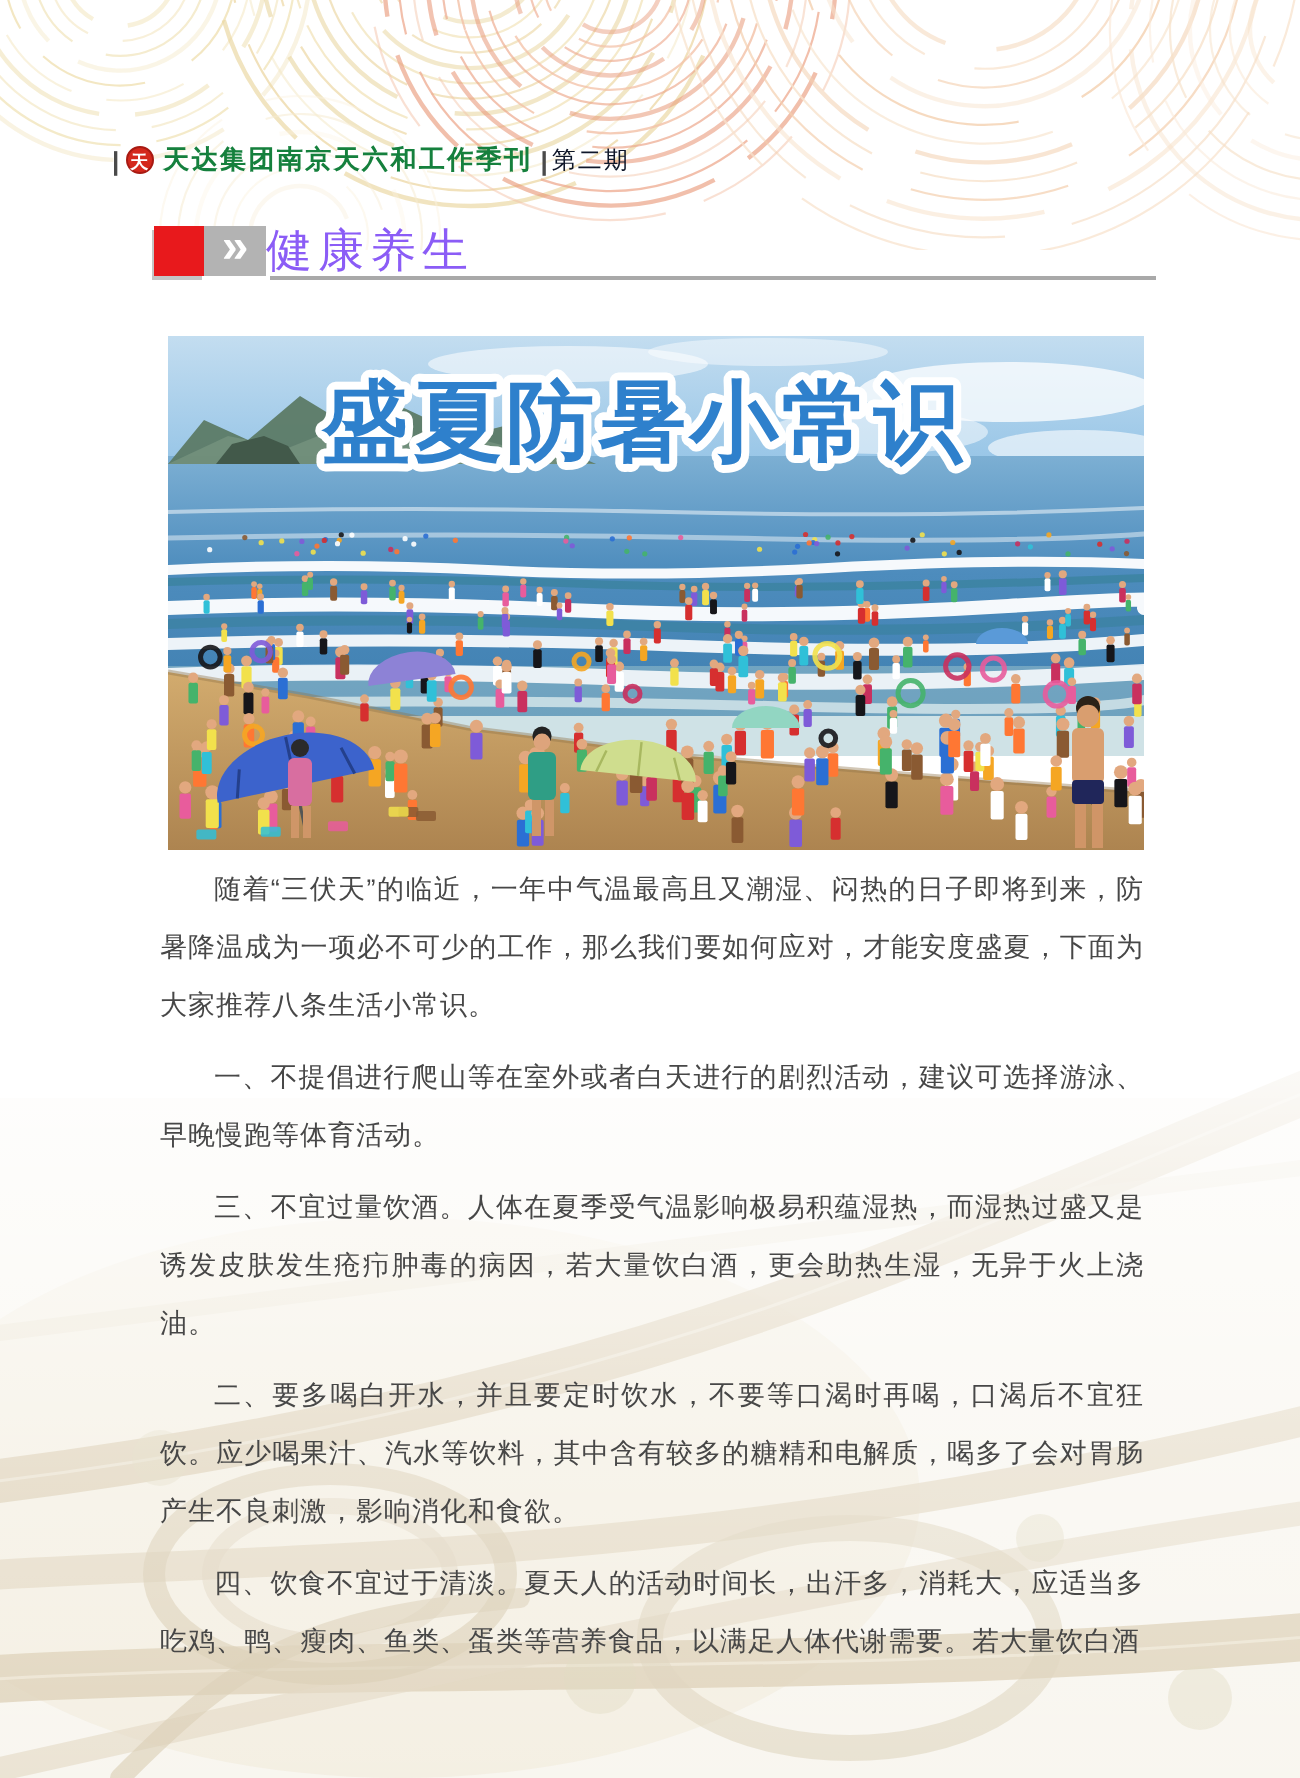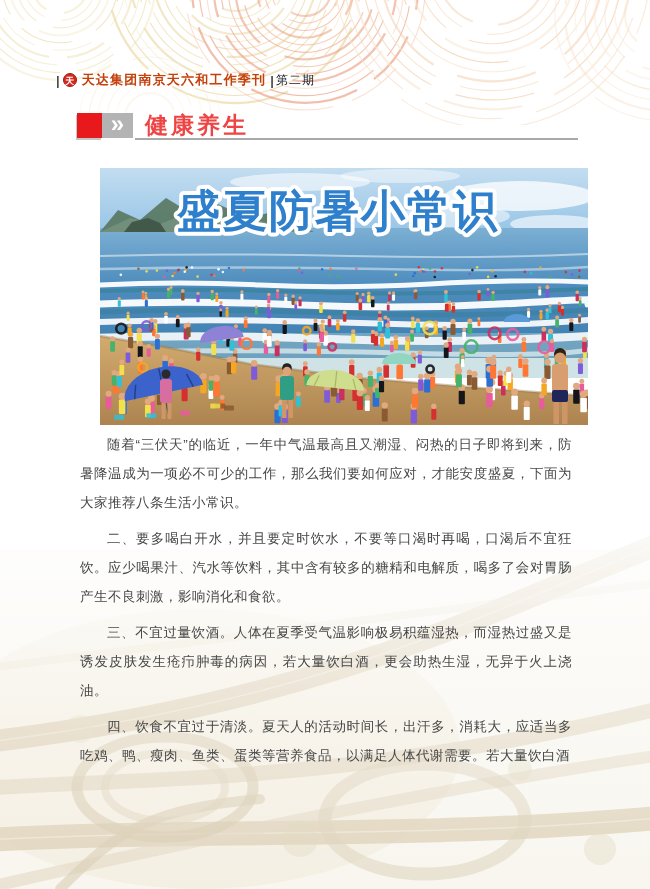--- a/index.html
+++ b/index.html
@@ -14,34 +14,34 @@
   .masthead{
     position:absolute;top:71px;left:56px;z-index:2;
     display:flex;align-items:center;font-size:13px;color:#3a3a3a;
   }
   .mh-bar{font-weight:bold;color:#4a4a4a;margin-right:3px;}
   .mh-logo{
     width:14px;height:14px;border-radius:50%;background:#d4281c;color:#fff;
     font-size:9px;line-height:14px;text-align:center;font-weight:bold;
     border:1px solid #a81a12;box-sizing:border-box;margin-right:5px;
   }
-  .mh-name{font-weight:bold;letter-spacing:1.2px;color:#c2410c;}
+  .mh-name{font-weight:bold;letter-spacing:1.2px;color:#15803d;}
   .mh-div{font-weight:bold;color:#4a4a4a;margin:0 2px 0 4px;}
   .mh-issue{font-size:12px;color:#0f172a;letter-spacing:1px;}
   
   .section-header{position:absolute;top:113px;left:77px;z-index:2;display:flex;align-items:center;height:25px;}
   .sec-red{width:25px;height:25px;background:#e8191c;box-shadow:-1px 2px 0 rgba(150,150,150,.55);}
   .sec-chev{
     width:31px;height:25px;background:#b3b3b3;color:#ffffff;text-align:center;
     font-size:24px;line-height:22px;font-weight:bold;
   }
-  .sec-title{color:#ef4444;font-size:23px;font-weight:bold;letter-spacing:3px;margin-left:12px;}
+  .sec-title{color:#8b5cf6;font-size:23px;font-weight:normal;letter-spacing:3px;margin-left:0;}
   .sec-rule{position:absolute;top:138px;left:135px;width:443px;height:2px;background:#a9a9a9;z-index:2;}
   
-  .photo{position:absolute;left:100px;top:168px;width:488px;height:257px;overflow:hidden;z-index:2;text-align:center;}
+  .photo{position:absolute;left:84px;top:168px;width:488px;height:257px;overflow:hidden;z-index:2;text-align:center;}
   
   .article{
     position:absolute;left:80px;top:430px;width:492px;z-index:2;
     font-size:13.5px;line-height:29px;color:#474747;text-align:justify;letter-spacing:.5px;
   }
   .article p{margin:0 0 7px 0;text-indent:2em;}
   
   #bottom-decor{position:absolute;left:0;top:489px;width:650px;height:400px;z-index:1;}
 </style>
 </head>
@@ -730,22 +730,23 @@
     <rect x="60" y="211" width="12" height="24" rx="3" fill="#d86ea0"></rect>
     <rect x="61.5" y="235" width="4" height="16" fill="#cf9668"></rect>
     <rect x="67.5" y="235" width="4" height="16" fill="#cf9668"></rect>
   </g>
   <text x="238" y="58" text-anchor="middle" font-size="44" font-weight="bold" fill="#2e80cc" stroke="#ffffff" stroke-width="8" paint-order="stroke" stroke-linejoin="round" letter-spacing="2">盛夏防暑小常识</text>
 </svg>
 </div>
 
 <div class="article">
   <p>随着“三伏天”的临近，一年中气温最高且又潮湿、闷热的日子即将到来，防暑降温成为一项必不可少的工作，那么我们要如何应对，才能安度盛夏，下面为大家推荐八条生活小常识。</p>
+  <p>一、不提倡进行爬山等在室外或者白天进行的剧烈活动，建议可选择游泳、早晚慢跑等体育活动。</p>
+  <p>三、不宜过量饮酒。人体在夏季受气温影响极易积蕴湿热，而湿热过盛又是诱发皮肤发生疮疖肿毒的病因，若大量饮白酒，更会助热生湿，无异于火上浇油。</p>
   <p>二、要多喝白开水，并且要定时饮水，不要等口渴时再喝，口渴后不宜狂饮。应少喝果汁、汽水等饮料，其中含有较多的糖精和电解质，喝多了会对胃肠产生不良刺激，影响消化和食欲。</p>
-  <p>三、不宜过量饮酒。人体在夏季受气温影响极易积蕴湿热，而湿热过盛又是诱发皮肤发生疮疖肿毒的病因，若大量饮白酒，更会助热生湿，无异于火上浇油。</p>
   <p>四、饮食不宜过于清淡。夏天人的活动时间长，出汗多，消耗大，应适当多吃鸡、鸭、瘦肉、鱼类、蛋类等营养食品，以满足人体代谢需要。若大量饮白酒</p>
 </div>
 
 <svg id="bottom-decor" viewBox="0 0 650 400" preserveAspectRatio="none">
   <defs>
     <linearGradient id="fadeG" x1="0" y1="0" x2="0" y2="1">
       <stop offset="0" stop-color="#ffffff" stop-opacity="1"></stop>
       <stop offset="0.28" stop-color="#ffffff" stop-opacity="0.72"></stop>
       <stop offset="0.6" stop-color="#ffffff" stop-opacity="0.42"></stop>
       <stop offset="1" stop-color="#ffffff" stop-opacity="0.18"></stop>

